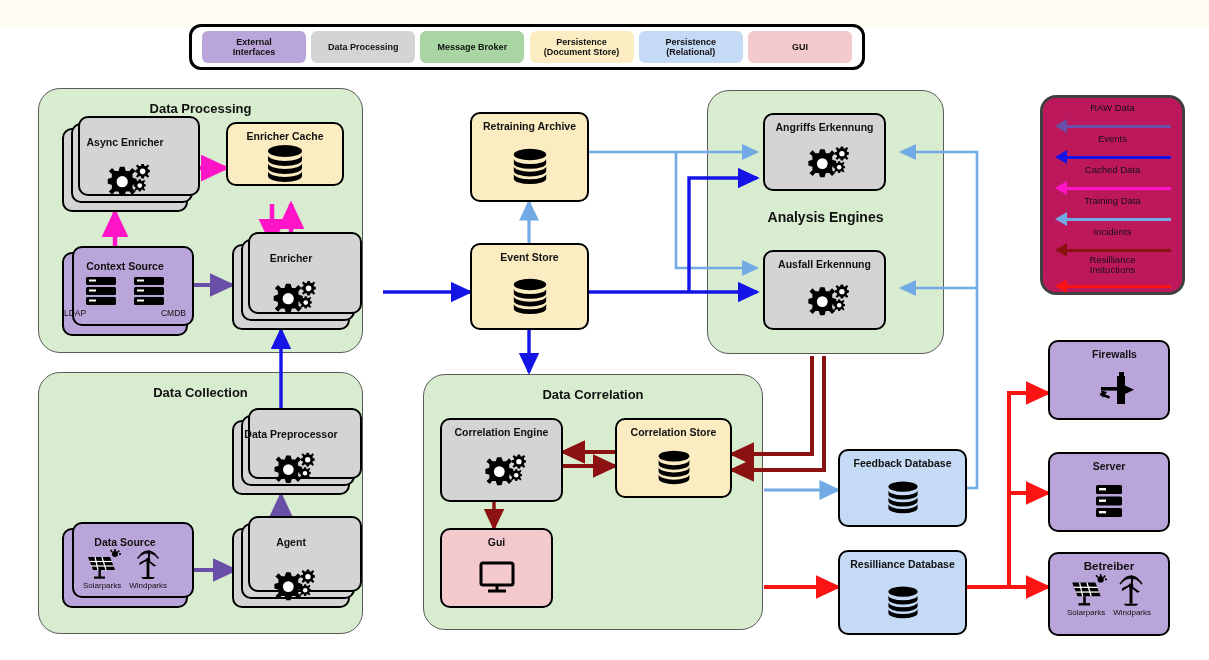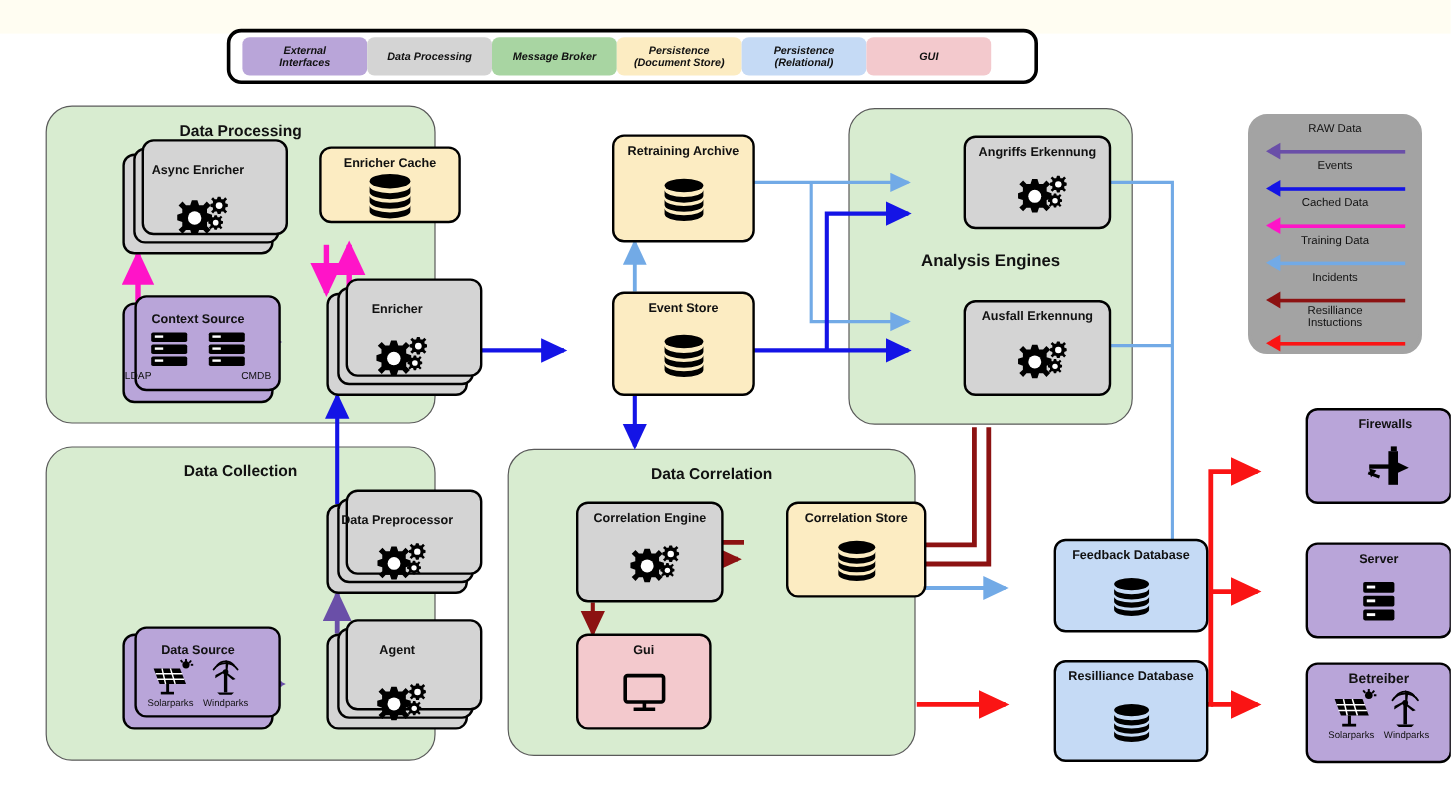--- a/index.html
+++ b/index.html
@@ -10,34 +10,34 @@
     font-family:"Liberation Sans", sans-serif;
     overflow:hidden;position:relative;
   }
   #stage{position:absolute;left:0;top:0;width:1209px;height:660px;}
   .topstrip{position:absolute;left:0;top:0;width:1209px;height:28px;background:#fffdf2;}
 
   
   .legendbar{
     position:absolute;left:189px;top:24px;width:676px;height:46px;
     background:#ffffff;border:3px solid #000;border-radius:12px;
-    display:flex;align-items:center;
-    padding:0 10px;box-sizing:border-box;font-style:italic;
+    display:flex;align-items:center;justify-content:space-between;
+    padding:0 10px;box-sizing:border-box;
   }
   .legchip{
     border-radius:6px;height:32px;
     display:flex;align-items:center;justify-content:center;
     font-size:9px;font-weight:bold;color:#111;text-align:center;
     line-height:1.15;padding:0 4px;box-sizing:border-box;
   }
 
   
   .arrowlegend{
     position:absolute;left:1040px;top:95px;width:145px;height:200px;
-    background:#a3a3a3;border:3px solid #a3a3a3;border-radius:16px;
+    background:#be185d;border:3px solid #404040;border-radius:16px;
     box-sizing:border-box;padding:6px 6px;
   }
   .legrow{height:31px;position:relative;}
   .legrow .lbl{
     position:absolute;left:0;top:-1px;width:100%;text-align:center;
     font-size:9.5px;color:#111;line-height:1.1;
   }
   .legrow .lbl.two{top:-4px;}
   .legline{position:absolute;left:12px;top:21px;width:110px;height:2.6px;}
   .leghead{
@@ -52,21 +52,21 @@
   }
   .group > .gtitle{
     position:absolute;left:0;width:100%;text-align:center;
     font-size:13px;font-weight:bold;color:#111;
   }
 
   
   .node{
     position:absolute;border:2.4px solid #000;border-radius:10px;
     box-sizing:border-box;z-index:6;
-    display:flex;flex-direction:column;align-items:center;margin-left:40px;
+    display:flex;flex-direction:column;align-items:center;
   }
   .node .ttl{
     font-size:10.5px;font-weight:bold;color:#111;text-align:center;
     margin-top:6px;line-height:1.15;width:100%;
   }
   .node .icons{
     flex:1;display:flex;align-items:center;justify-content:center;gap:8px;width:100%;
   }
   .node .sublbls{
     display:flex;justify-content:center;gap:12px;width:100%;

